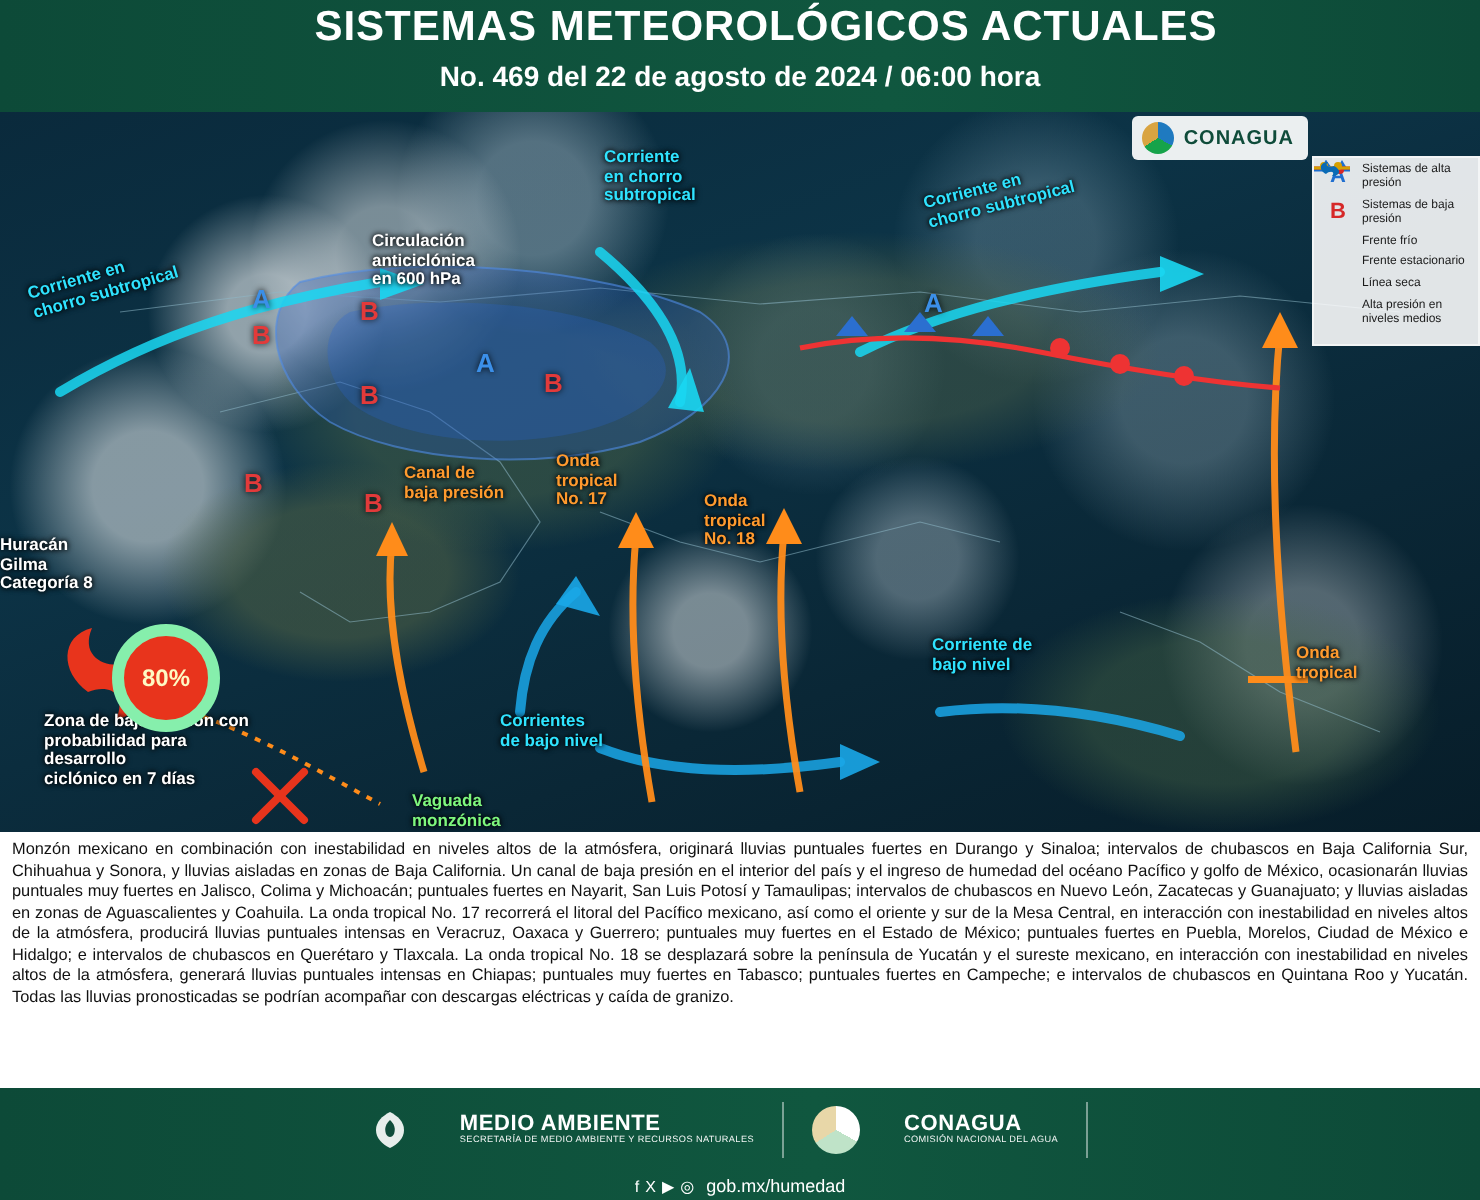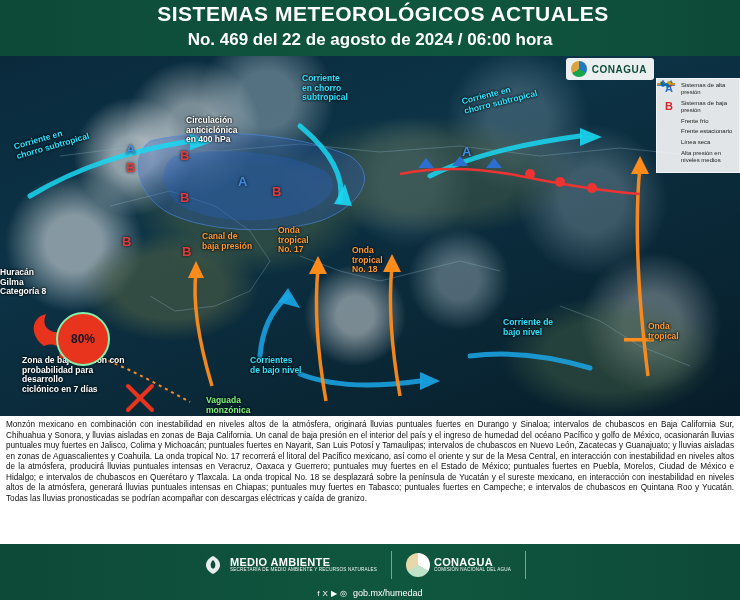--- a/index.html
+++ b/index.html
@@ -21,21 +21,21 @@
     overflow:hidden;
   }
   .hdr-title {
     position:absolute; top:2px; left:0; width:740px; text-align:center;
     font-size:21px; font-weight:bold; letter-spacing:0.5px;
     white-space:nowrap;
     padding-left:26px;
   }
   .hdr-sub {
     position:absolute; top:30px; left:0; width:740px; text-align:center;
-    font-size:17px; font-weight:bold; white-space:nowrap;
+    font-size:14px; font-weight:bold; white-space:nowrap;
   }
 
   
   .map {
     position:absolute; top:56px; left:0; width:740px; height:360px;
     overflow:hidden;
     background:#04121d;
   }
   .sat {
     position:absolute; inset:0;
@@ -106,42 +106,42 @@
     padding:3px 3px 4px 3px;
     font-size:6px; color:#1a1a1a; line-height:1.15;
   }
   .legend-row { display:flex; align-items:flex-start; gap:3px; margin-bottom:4px; }
   .legend-sym { width:18px; flex:0 0 18px; text-align:center; }
   .legend-txt { flex:1; }
   .sym-A { color:#1f6fd0; font-weight:bold; font-size:11px; }
   .sym-B { color:#d62828; font-weight:bold; font-size:11px; }
   .prob-circle {
     position:absolute; left:32px; top:30px; width:54px;height:54px;border-radius:50%;
-    background:#e8341c; border:2px solid #86efac; color:#0f172a;
+    background:#e8341c; border:6px solid #86efac; color:#fef9c3;
     font-size:12px; font-weight:bold; display:flex;align-items:center;justify-content:center;
   }
 
   
   .textblock {
     position:absolute; top:416px; left:0; width:740px; height:164px;
     background:#ffffff; color:#111;
     padding:4px 6px 2px 6px;
     font-size:8.2px; line-height:1.28; text-align:justify;
   }
   .tb-p { margin:0 0 1px 0; }
 
   
   .footer {
     position:absolute; top:544px; left:0; width:740px; height:56px;
     background:#0f4c3a; color:#fff;
     background:linear-gradient(90deg,#0d4a38 0%, #10573f 55%, #0d4a38 100%);
   }
   .foot-inner { position:absolute; top:4px; left:0; width:740px; height:34px; display:flex; align-items:center; justify-content:center; gap:0; }
   .foot-sep { width:1px; height:28px; background:rgba(255,255,255,0.45); margin:0 14px; }
-  .brand { display:flex; align-items:center; gap:4px; }
+  .brand { display:flex; align-items:center; gap:22px; }
   .brand .mark { width:24px; height:24px; }
   .brand-txt { line-height:1.05; }
   .brand-txt .b1 { font-size:11px; font-weight:bold; letter-spacing:0.3px; }
   .brand-txt .b2 { font-size:4.6px; letter-spacing:0.2px; opacity:0.95; }
   .foot-bottom {
     position:absolute; bottom:2px; left:0; width:740px;
     display:flex; align-items:center; justify-content:center; gap:6px;
     font-size:9px;
   }
   .social { display:flex; gap:3px; align-items:center; }
@@ -305,32 +305,32 @@
 
     <div class="maplabel lbl-cyan" style="left:14px; top:76px; transform:rotate(-16deg);">Corriente en
 chorro subtropical</div>
     <div class="maplabel lbl-cyan" style="left:302px; top:18px;">Corriente
 en chorro
 subtropical</div>
     <div class="maplabel lbl-cyan" style="left:462px; top:32px; transform:rotate(-14deg);">Corriente en
 chorro subtropical</div>
     <div class="maplabel lbl-white" style="left:186px; top:60px;">Circulación
 anticiclónica
-en 400 hPa</div>
+en 600 hPa</div>
     <div class="maplabel lbl-orange" style="left:202px; top:176px;">Canal de
 baja presión</div>
     <div class="maplabel lbl-orange" style="left:278px; top:170px;">Onda
 tropical
 No. 17</div>
     <div class="maplabel lbl-orange" style="left:352px; top:190px;">Onda
 tropical
 No. 18</div>
     <div class="maplabel lbl-orange" style="left:648px; top:266px;">Onda
 tropical</div>
-    <div class="maplabel lbl-cyan" style="left:466px; top:262px;margin-left:37px;">Corriente de
+    <div class="maplabel lbl-cyan" style="left:466px; top:262px;">Corriente de
 bajo nivel</div>
     <div class="maplabel lbl-cyan" style="left:250px; top:300px;">Corrientes
 de bajo nivel</div>
     <div class="maplabel lbl-green" style="left:186px; top:340px;">Vaguada
 monzónica</div>
     <div class="maplabel lbl-white" style="left:0px; top:212px;">Huracán
 Gilma
 Categoría 8</div>
     <div class="maplabel lbl-white" style="left:22px; top:300px;">Zona de baja presión con
 probabilidad para

